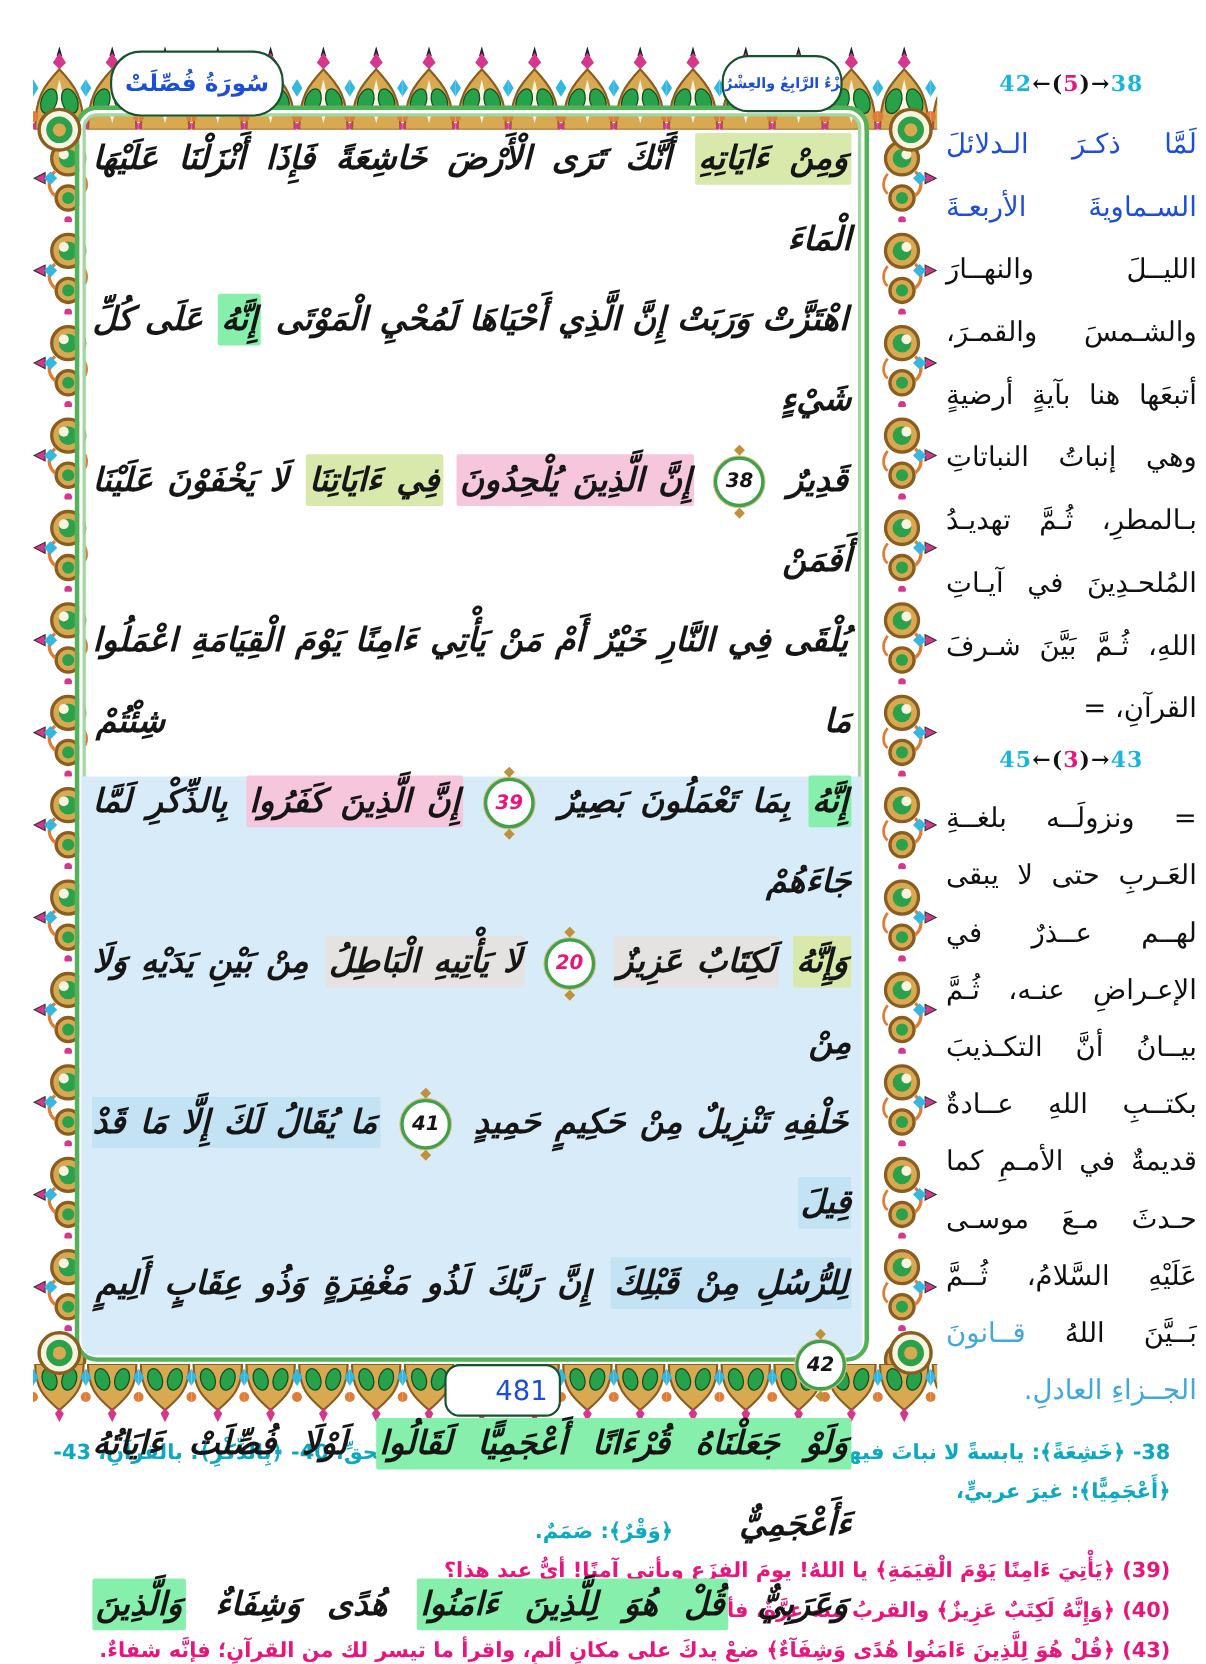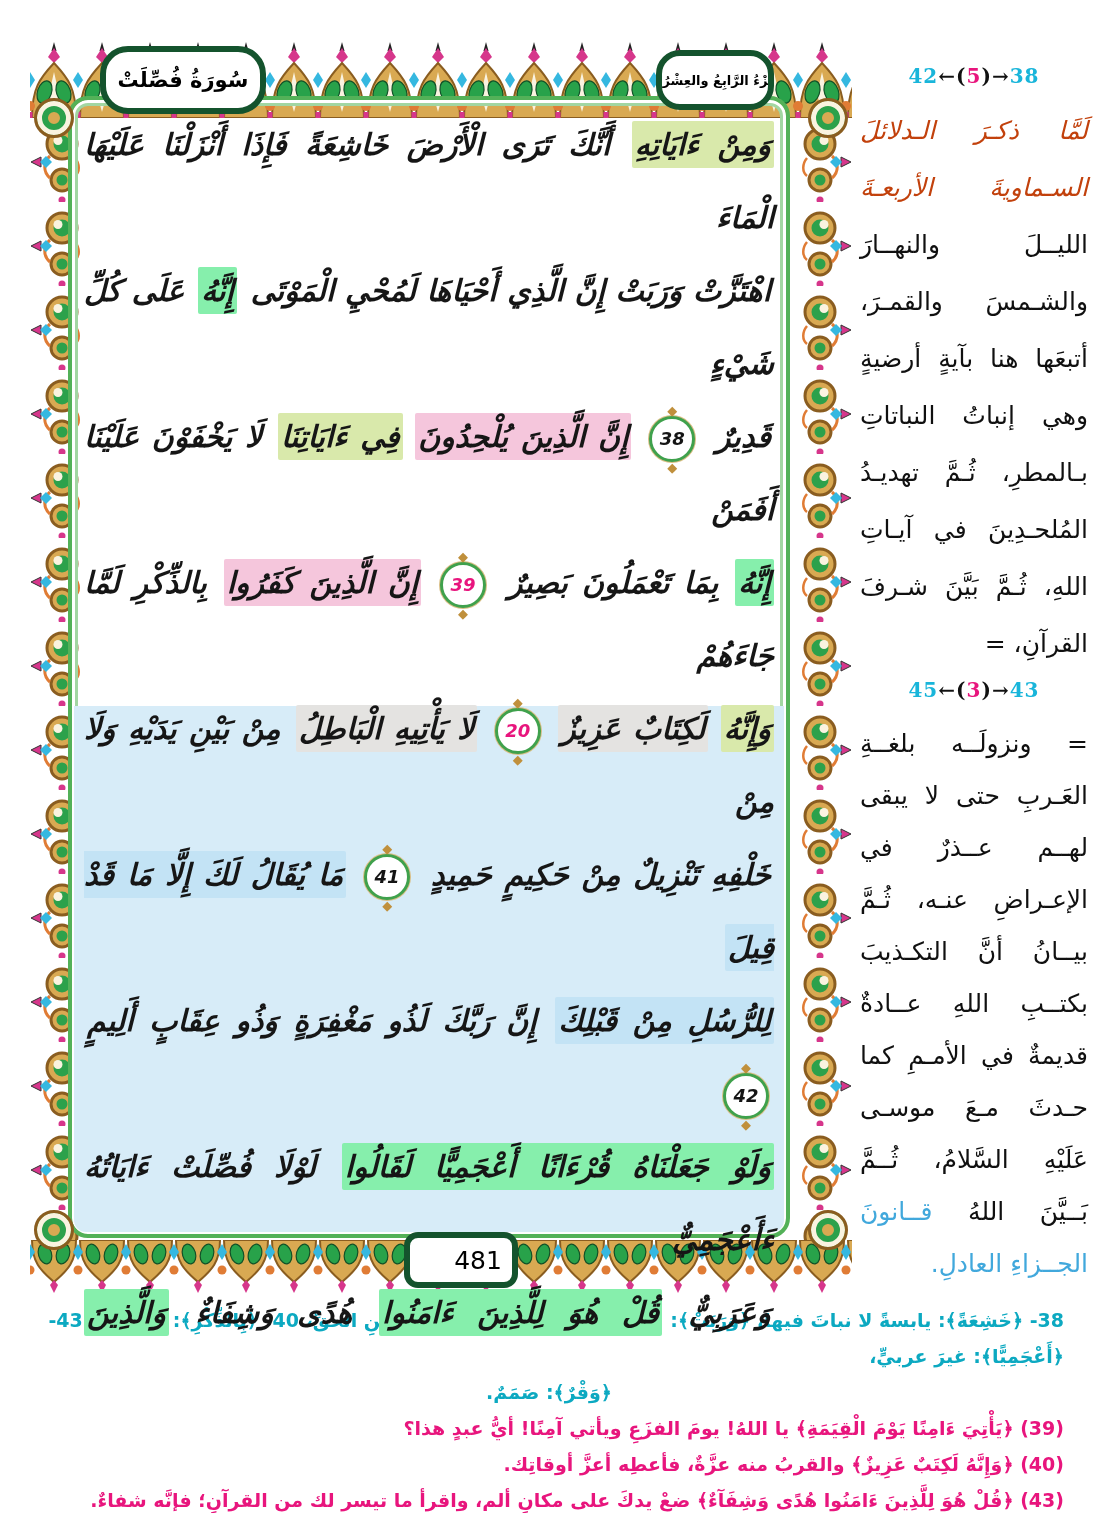--- a/index.html
+++ b/index.html
@@ -14,23 +14,23 @@
   .band-left{left:0;top:76px;width:56px;height:1122px;flex-direction:column;}
   .band-right{right:0;top:76px;width:56px;height:1122px;flex-direction:column;}
   .band-right svg{transform:scaleX(-1);}
   .band svg{flex:0 0 auto;}
   .corner{position:absolute;width:34px;height:34px;border-radius:50%;
           background:#d9a952;border:3px solid #8a5d20;z-index:4;
           box-shadow:inset 0 0 0 5px #faf3e0, inset 0 0 0 11px #2ca14b;}
   .c-tl{left:4px;top:56px;} .c-tr{right:4px;top:56px;}
   .c-bl{left:4px;bottom:44px;} .c-br{right:4px;bottom:44px;}
 
-  .medallion{position:absolute;background:#fff;border:6px solid #14532d;
+  .medallion{position:absolute;background:#fff;border:2px solid #14532d;
              display:flex;align-items:center;justify-content:center;z-index:6;
-             font-weight:bold;color:#000000;white-space:nowrap;}
+             font-weight:bold;color:#1d4ed8;white-space:nowrap;}
   .med-surah{left:70px;top:4px;width:154px;height:56px;border-radius:28px;font-size:21px;}
   .med-juz{left:626px;top:8px;width:106px;height:48px;border-radius:24px;font-size:13px;overflow:hidden;}
   .med-page{left:374px;bottom:6px;width:68px;height:44px;border-radius:14px;font-size:25px;font-weight:normal;padding-left:34px;}
 
   .green-frame{position:absolute;left:38px;top:54px;width:722px;height:1142px;
                box-sizing:border-box;border:4px solid #53b158;border-radius:20px;
                box-shadow:inset 0 0 0 3px #ffffff, inset 0 0 0 6px #a2d6a2;z-index:1;}
 
   
   .text-area{position:absolute;left:52px;top:66px;width:694px;height:1118px;
@@ -56,21 +56,21 @@
   .vmark::before{top:-15px;} .vmark::after{bottom:-15px;}
   .vm-m{color:#e8157d;} .vm-b{color:#141414;}
 
   
   .sidebar{position:absolute;left:860px;top:58px;width:228px;direction:rtl;color:#101010;}
   .ref{direction:ltr;text-align:center;font-family:"DejaVu Serif",serif;
        font-weight:bold;font-size:20px;letter-spacing:1px;margin:6px 0 14px 0;color:#111;}
   .ref .cy{color:#19b5da;} .ref .mg{color:#e8157d;}
   .commentary{font-size:25px;line-height:57px;text-align:justify;font-weight:500;}
   .commentary.second{line-height:52px;margin-top:16px;}
-  .t-mag{color:#c2410c;font-style:italic;} .t-blue{color:#41a8dc;}
+  .t-mag{color:#1d4ed8;} .t-blue{color:#41a8dc;}
 
   
   .footnotes{position:absolute;left:34px;top:1302px;width:1030px;direction:rtl;font-weight:bold;}
   .fn{font-size:19px;line-height:36px;text-align:right;}
   .fn-teal{color:#0ca9c1;} .fn-magenta{color:#e8157d;}
   .fn-left{text-align:center;}
 </style>
 </head>
 <body>
 
@@ -867,20 +867,21 @@
   </div>
 
   <div class="green-frame"></div>
 
   <div class="text-area">
     <div class="blue-zone"></div>
 
   <div class="qline"><span class="seg h-green">وَمِنْ ءَايَاتِهِ</span> <span class="seg h-none">أَنَّكَ تَرَى الْأَرْضَ خَاشِعَةً فَإِذَا أَنْزَلْنَا عَلَيْهَا الْمَاءَ</span> </div>
       <div class="qline"><span class="seg h-none">اهْتَزَّتْ وَرَبَتْ إِنَّ الَّذِي أَحْيَاهَا لَمُحْيِ الْمَوْتَى</span> <span class="seg h-yellow">إِنَّهُ</span> <span class="seg h-none">عَلَى كُلِّ شَيْءٍ</span> </div>
       <div class="qline"><span class="seg h-none">قَدِيرٌ</span> <span class="vmark vm-b">38</span> <span class="seg h-pink">إِنَّ الَّذِينَ يُلْحِدُونَ</span> <span class="seg h-green">فِي ءَايَاتِنَا</span> <span class="seg h-none">لَا يَخْفَوْنَ عَلَيْنَا أَفَمَنْ</span> </div>
+      <div class="qline"><span class="seg h-none">يُلْقَى فِي النَّارِ خَيْرٌ أَمْ مَنْ يَأْتِي ءَامِنًا يَوْمَ الْقِيَامَةِ اعْمَلُوا مَا شِئْتُمْ</span> </div>
       <div class="qline"><span class="seg h-yellow">إِنَّهُ</span> <span class="seg h-none">بِمَا تَعْمَلُونَ بَصِيرٌ</span> <span class="vmark vm-m">39</span> <span class="seg h-pink">إِنَّ الَّذِينَ كَفَرُوا</span> <span class="seg h-none">بِالذِّكْرِ لَمَّا جَاءَهُمْ</span> </div>
       <div class="qline"><span class="seg h-green">وَإِنَّهُ</span> <span class="seg h-gray">لَكِتَابٌ عَزِيزٌ</span> <span class="vmark vm-m">20</span> <span class="seg h-gray">لَا يَأْتِيهِ الْبَاطِلُ</span> <span class="seg h-none">مِنْ بَيْنِ يَدَيْهِ وَلَا مِنْ</span> </div>
       <div class="qline"><span class="seg h-none">خَلْفِهِ تَنْزِيلٌ مِنْ حَكِيمٍ حَمِيدٍ</span> <span class="vmark vm-b">41</span> <span class="seg h-blue">مَا يُقَالُ لَكَ إِلَّا مَا قَدْ قِيلَ</span> </div>
       <div class="qline"><span class="seg h-blue">لِلرُّسُلِ مِنْ قَبْلِكَ</span> <span class="seg h-none">إِنَّ رَبَّكَ لَذُو مَغْفِرَةٍ وَذُو عِقَابٍ أَلِيمٍ</span> <span class="vmark vm-b">42</span> </div>
       <div class="qline"><span class="seg h-yellow">وَلَوْ جَعَلْنَاهُ قُرْءَانًا أَعْجَمِيًّا لَقَالُوا</span> <span class="seg h-none">لَوْلَا فُصِّلَتْ ءَايَاتُهُ ءَأَعْجَمِيٌّ</span> </div>
       <div class="qline"><span class="seg h-none">وَعَرَبِيٌّ</span> <span class="seg h-yellow">قُلْ هُوَ لِلَّذِينَ ءَامَنُوا</span> <span class="seg h-none">هُدًى وَشِفَاءٌ</span> <span class="seg h-yellow">وَالَّذِينَ</span> </div>
     </div>
 </div>
 
 <div class="sidebar">

